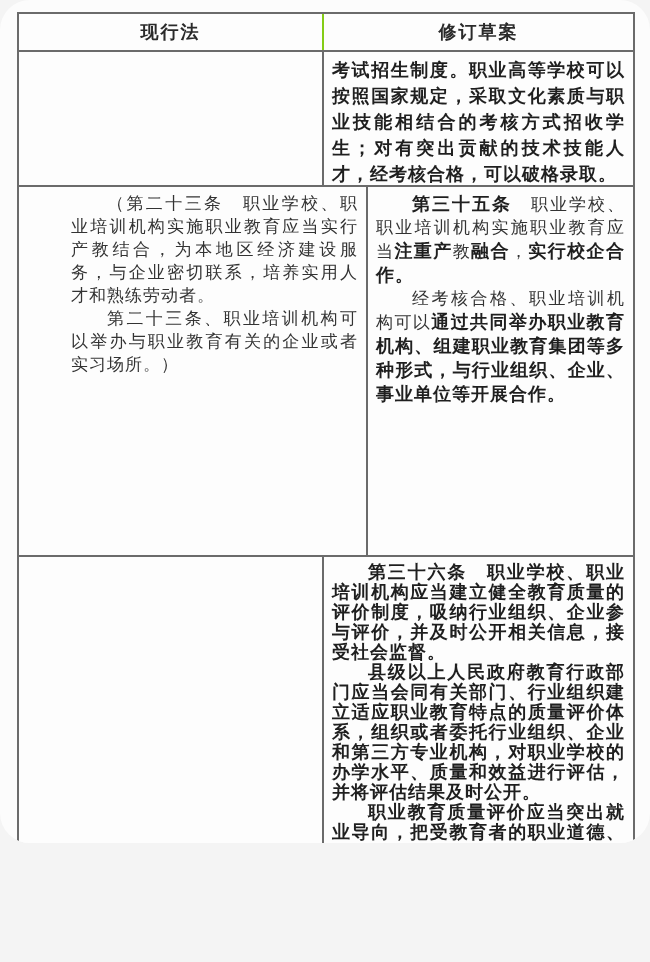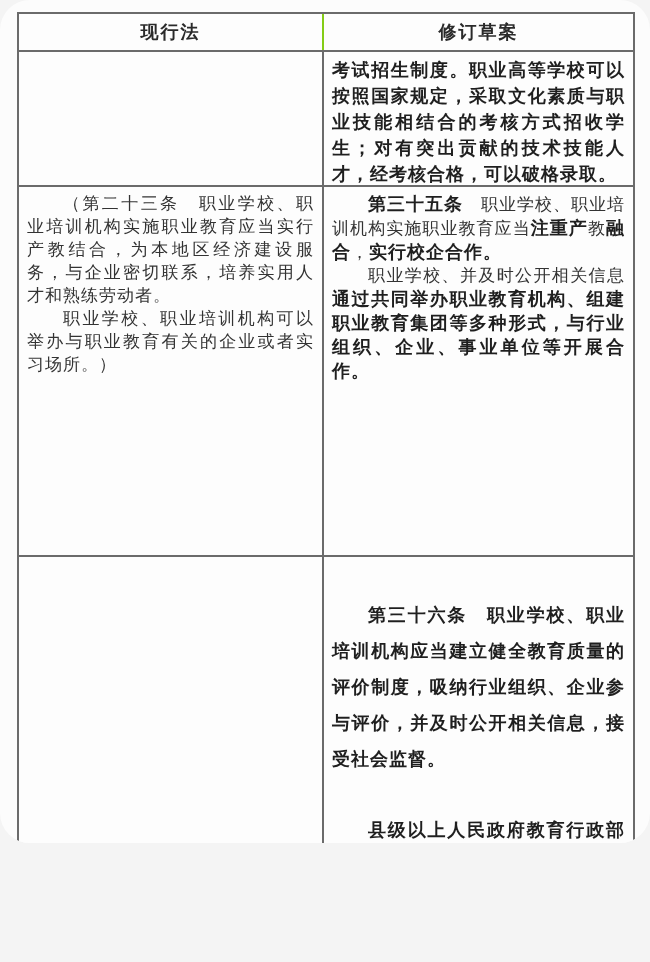--- a/index.html
+++ b/index.html
@@ -36,38 +36,38 @@
     letter-spacing:2px;
     color:#2a2a2a;
   }
   .th.right{border-left:2px solid #84cc16;}
   .trow{
     display:grid;
     grid-template-columns:303px 1fr;
     border-top:2px solid #6b6b6b;
   }
   .row-0{height:133px;}
-  .row-1{height:368px;}
+  .row-1{height:368px;padding-left:44px;}
   .row-2{height:353px;}
   .tcell{
     box-sizing:border-box;
     padding:5px 8px 0 8px;
     overflow:hidden;
     color:#242424;
   }
   .tcell.right{border-left:2px solid #6b6b6b;}
   .para{
     margin:0;
     font-size:18px;
     text-align:justify;
     letter-spacing:1px;
   }
   .row-0 .para{line-height:25px;}
   .row-1 .para{line-height:23px;}
-  .row-2 .para{line-height:35px;margin-top:35px;}
+  .row-2 .para{line-height:20px;}
   .para.indent{text-indent:2em;}
   .seg-bold{
     font-family:"DejaVu Sans","Liberation Sans",sans-serif;
     font-weight:700;
     color:#1f1f1f;
   }
   .seg-kai{
     font-family:"DejaVu Serif","Liberation Serif",serif;
     font-weight:400;
     font-size:17px;
@@ -98,25 +98,25 @@
     <div>
         <div class="trow row-0">
           <div class="tcell left"></div>
           <div class="tcell right">
             <p class="para"><span class="seg-bold">考试招生制度。职业高等学校可以按照国家规定，采取文化素质与职业技能相结合的考核方式招收学生；对有突出贡献的技术技能人才，经考核合格，可以破格录取。</span></p>
           </div>
         </div>
         <div class="trow row-1">
           <div class="tcell left">
             <p class="para indent"><span class="seg-kai">（第二十三条　职业学校、职业培训机构实施职业教育应当实行产教结合，为本地区经济建设服务，与企业密切联系，培养实用人才和熟练劳动者。</span></p>
-            <p class="para indent"><span class="seg-kai">职业学校、职业培训机构可以举办与职业教育有关的企业或者实习场所。）</span></p>
+            <p class="para indent"><span class="seg-kai">第二十三条、职业培训机构可以举办与职业教育有关的企业或者实习场所。）</span></p>
           </div>
           <div class="tcell right">
             <p class="para indent"><span class="seg-bold">第三十五条</span><span class="seg-kai">　职业学校、职业培训机构实施职业教育应当</span><span class="seg-bold">注重产</span><span class="seg-kai">教</span><span class="seg-bold">融合</span><span class="seg-kai">，</span><span class="seg-bold">实行校企合作。</span></p>
-            <p class="para indent"><span class="seg-kai">职业学校、并及时公开相关信息</span><span class="seg-bold">通过共同举办职业教育机构、组建职业教育集团等多种形式，与行业组织、企业、事业单位等开展合作。</span></p>
+            <p class="para indent"><span class="seg-kai">经考核合格、职业培训机构可以</span><span class="seg-bold">通过共同举办职业教育机构、组建职业教育集团等多种形式，与行业组织、企业、事业单位等开展合作。</span></p>
           </div>
         </div>
         <div class="trow row-2">
           <div class="tcell left"></div>
           <div class="tcell right">
             <p class="para indent"><span class="seg-bold">第三十六条　职业学校、职业培训机构应当建立健全教育质量的评价制度，吸纳行业组织、企业参与评价，并及时公开相关信息，接受社会监督。</span></p>
             <p class="para indent"><span class="seg-bold">县级以上人民政府教育行政部门应当会同有关部门、行业组织建立适应职业教育特点的质量评价体系，组织或者委托行业组织、企业和第三方专业机构，对职业学校的办学水平、质量和效益进行评估，并将评估结果及时公开。</span></p>
             <p class="para indent"><span class="seg-bold">职业教育质量评价应当突出就业导向，把受教育者的职业道德、技</span></p>
           </div>
         </div>

